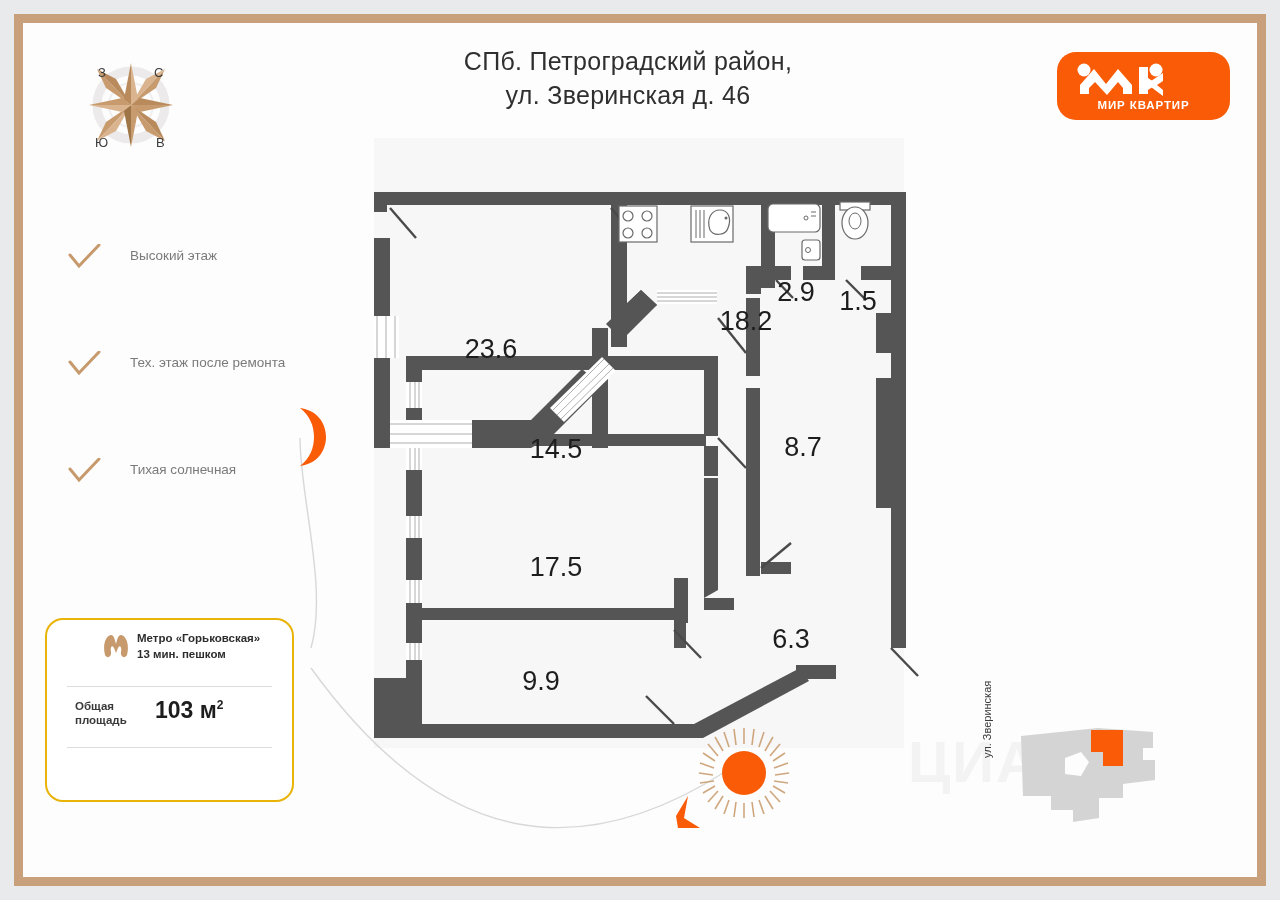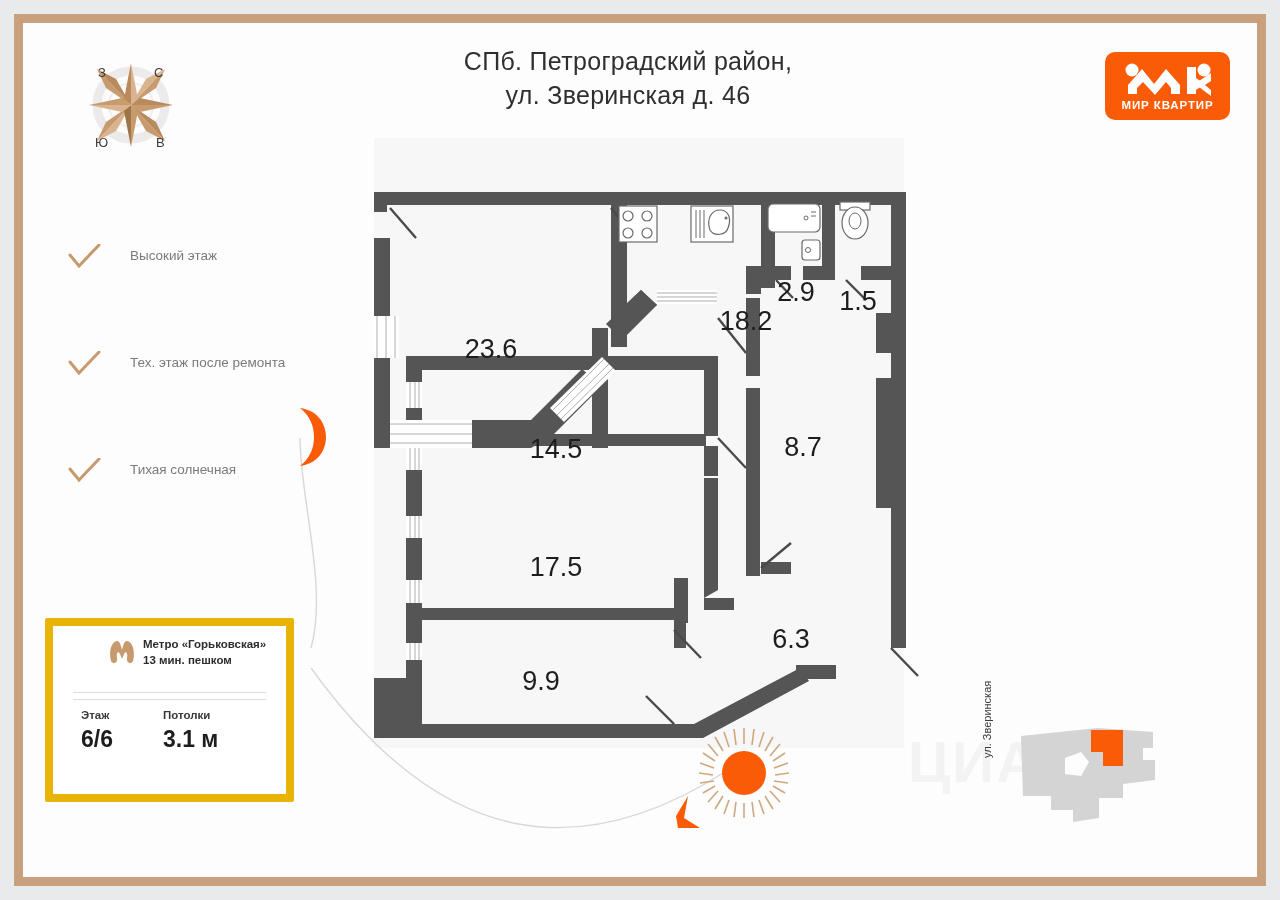--- a/index.html
+++ b/index.html
@@ -46,22 +46,23 @@
     position:absolute;left:300px;top:16px;width:600px;
     text-align:center;
     font-size:25px;line-height:34px;color:#2f2f2f;
     font-family:"Liberation Sans", sans-serif;
     letter-spacing:.3px;
   }
 
   
   .logo{
     position:absolute;right:22px;top:24px;
-    width:125px;height:68px;border-radius:10px;
+    width:125px;height:68px;border-radius:19px;
     background:#f95b06;
+    padding-left:48px;
   }
   .logo .mark{position:absolute;left:20px;top:11px;}
   .logo .logo-text{
     position:absolute;left:0;right:0;bottom:9px;text-align:center;
     color:#fff;font-size:11.5px;font-weight:bold;letter-spacing:.9px;
     font-family:"Liberation Sans", sans-serif;
   }
 
   
   .features{position:absolute;left:12px;top:196px;width:290px;}
@@ -69,21 +70,21 @@
   .feature .check{position:absolute;left:28px;top:4px;}
   .feature .ftxt{
     position:absolute;left:90px;top:8px;
     font-size:13.5px;color:#7a7a7a;
     font-family:"Liberation Sans", sans-serif;
   }
 
   
   .info-card{
     position:absolute;left:17px;top:590px;width:249px;height:184px;
-    border:8px solid #eab308;border-radius:2px;background:#fff;
+    border:2px solid #eab308;border-radius:18px;background:#fff;
     box-sizing:border-box;
   }
   .metro-row{position:relative;height:50px;padding-top:10px;}
   .metro-row .mlogo{position:absolute;left:56px;top:14px;}
   .metro-row .mtxt{
     position:absolute;left:90px;top:10px;
     font-size:11.5px;line-height:16px;color:#2d2d2d;font-weight:bold;
     font-family:"Liberation Sans", sans-serif;
   }
   .divider{height:1px;background:#dcdcdc;margin:6px 20px 0 20px;}
@@ -227,27 +228,30 @@
           <svg width="26" height="24" viewBox="0 0 26 24">
             <path d="M2,21 C-1,9 4,1 8,1 C11,1 12,6 13,10 C14,6 15,1 18,1 C22,1 27,9 24,21 C22,25 17,23 18,18 C19,13 17,10 15,14 L13,19 L11,14 C9,10 7,13 8,18 C9,23 4,25 2,21 Z" fill="#c79a6d"></path>
           </svg>
         </span>
         <span class="mtxt">
           <span>Метро «Горьковская»</span><br>
           <span>13 мин. пешком</span>
         </span>
       </div>
       <div class="divider"></div>
+      <div class="area-row">
+        <span class="lab">
+          <span>Общая</span><br>
+          <span>площадь</span>
+        </span>
+        <span class="val">
+          <span>103 м</span><span class="sup">2</span>
+        </span>
+      </div>
       <div class="divider"></div>
-      <div class="fc-row">
-        <span class="lab l1">Этаж</span>
-        <span class="val v1">6/6</span>
-        <span class="lab l2">Потолки</span>
-        <span class="val v2">3.1 м</span>
-      </div>
     </div>
 
     <div class="planwrap">
       <svg width="660" height="700" viewBox="0 0 660 700">
         <defs>
           <g id="winline"></g>
         </defs>
 
         <rect x="68" y="0" width="530" height="610" fill="#f7f7f8"></rect>
 

